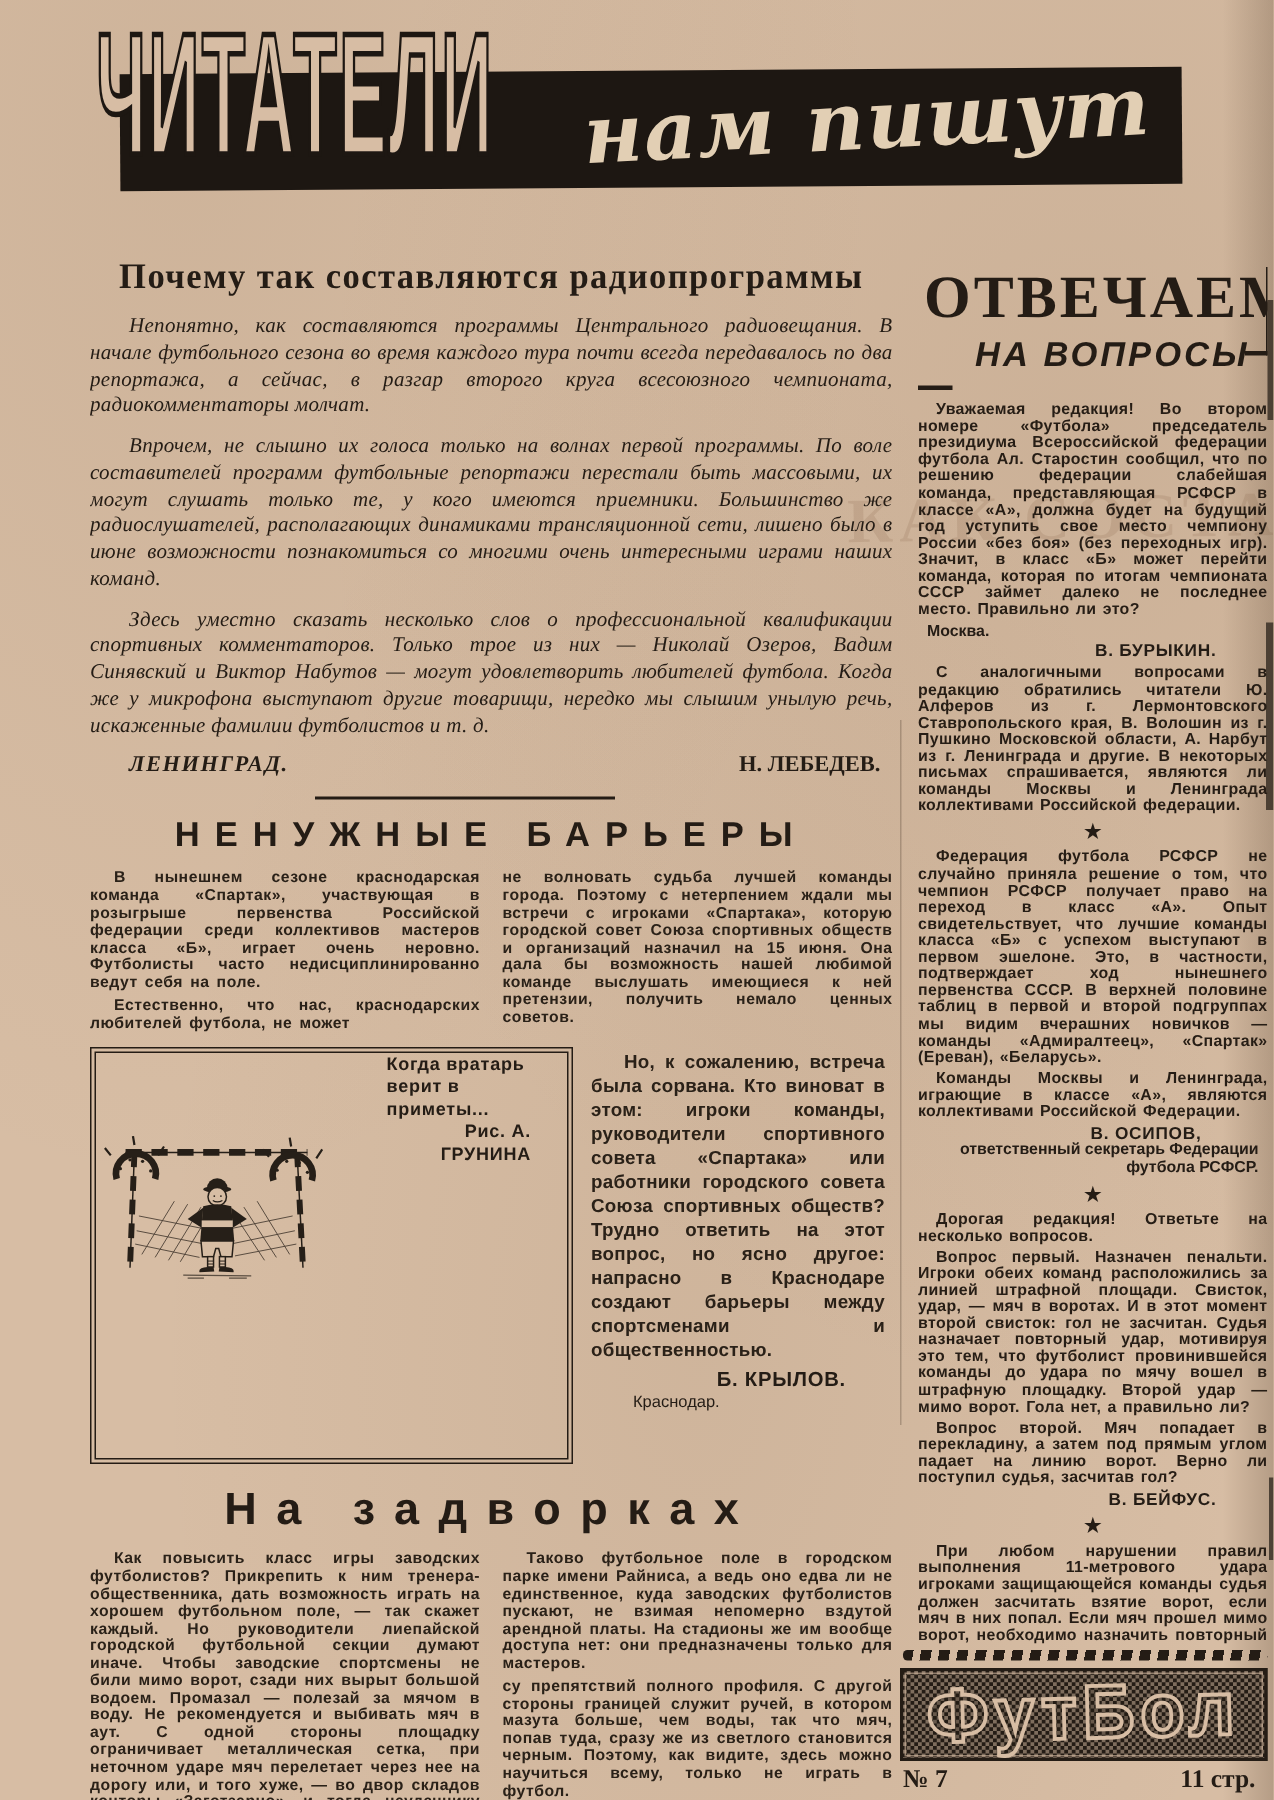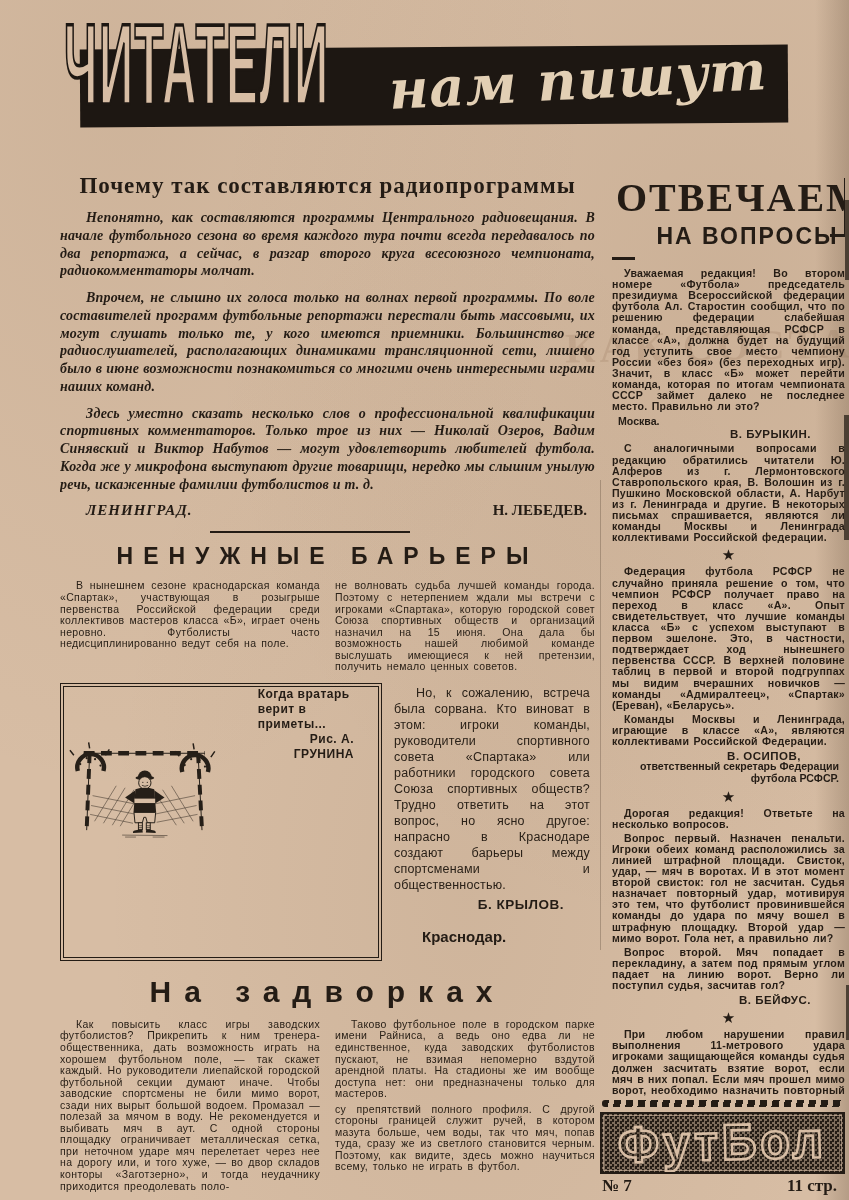--- a/index.html
+++ b/index.html
@@ -36,63 +36,63 @@
   .edge-mark{position:absolute;background:#2a211a;opacity:.75;}
   
   .col-left{position:absolute;left:60px;top:172px;width:535px;height:1028px;overflow:hidden;}
   .radio-title{
     margin:0 0 10px 0;text-align:center;
     font-family:"Liberation Serif", serif;font-weight:bold;font-size:24px;letter-spacing:1px;
     transform:scaleX(.96);transform-origin:center;
   }
   .radio-p{
     margin:0 0 9px 0;text-indent:26px;text-align:justify;
-    font-family:"Liberation Serif", serif;font-style:italic;font-weight:bold;
+    font-family:"Liberation Serif", serif;font-style:italic;font-weight:normal;
     font-size:14px;line-height:1.27;letter-spacing:.2px;
   }
   .sig-row{display:flex;justify-content:space-between;align-items:baseline;margin:2px 8px 0 26px;
     font-family:"Liberation Serif", serif;font-size:15px;font-weight:bold;}
   .sig-city{font-style:italic;letter-spacing:1px;}
   .rule-center{width:200px;border-top:2px solid #241c15;margin:12px auto 10px 150px;}
   .barriers-title{
     margin:4px 0 10px 0;text-align:center;font-weight:bold;font-size:23px;letter-spacing:10px;white-space:nowrap;
   }
   .cols{display:flex;gap:15px;}
   .colw{width:260px;}
   .body-p{
     margin:0 0 4px 0;text-indent:16px;text-align:justify;
-    font-weight:normal;font-size:10.5px;line-height:1.1;letter-spacing:.35px;word-spacing:1.5px;
+    font-weight:bold;font-size:10.5px;line-height:1.1;letter-spacing:.35px;word-spacing:1.5px;
     color:#2a2118;
   }
   .cartoon-row{display:flex;gap:12px;margin-top:6px;}
   .cartoon-box{
     width:322px;height:278px;border:4px double #241c15;box-sizing:border-box;
     display:flex;flex-direction:row;justify-content:flex-end;flex:none;
   }
   .cartoon-box svg{display:block;margin:2px auto 0;}
   .cartoon-caption{padding:0 10px 6px 36px;font-weight:bold;font-size:12px;line-height:1.25;letter-spacing:.5px;}
   .cartoon-credit{text-align:right;padding-right:14px;}
   .narrow-col{width:196px;padding-top:2px;}
   .narrow-col .body-p{font-size:12.5px;line-height:1.28;letter-spacing:.2px;}
   .sig-bold{font-weight:bold;font-size:13.5px;text-align:right;padding-right:26px;letter-spacing:.5px;}
-  .place-line{font-weight:bold;font-size:15px;padding-left:28px;margin-top:16px;}
+  .place-line{font-weight:normal;font-size:11px;padding-left:28px;margin-top:2px;}
   .backyards-title{
     margin:14px 0 10px 0;text-align:center;font-weight:bold;font-size:30px;letter-spacing:13px;white-space:nowrap;
   }
   
   .col-right{position:absolute;left:612px;top:172px;width:233px;height:926px;overflow:hidden;}
   .answers-head{position:relative;margin-bottom:10px;padding:2px 0 8px 0;}
   .ans-h1{display:flex;align-items:center;gap:4px;}
   .ans-h1 .dash{flex:1;border-top:4px solid #241c15;}
   .ans-h1 .dash.l{max-width:16px;}
   .ans-h1-text{
     font-family:"Liberation Serif", serif;font-weight:bold;font-size:40px;letter-spacing:2px;white-space:nowrap;
   }
   .ans-h2{
-    margin:2px 0 0 38px;font-weight:bold;font-size:23px;letter-spacing:2px;white-space:nowrap;text-align:center;
+    margin:2px 0 0 38px;font-style:italic;font-weight:bold;font-size:23px;letter-spacing:2px;white-space:nowrap;
   }
   .bracket-l{position:absolute;left:-6px;bottom:-2px;width:26px;height:34px;border-left:3px solid #241c15;border-bottom:3px solid #241c15;}
   .bracket-r{position:absolute;right:-2px;top:6px;width:14px;height:56px;border-right:3px solid #241c15;border-bottom:3px solid #241c15;}
   .ans-p{
     margin:0 0 3px 0;text-indent:12px;text-align:justify;
     font-weight:bold;font-size:10.6px;line-height:1.05;letter-spacing:.25px;word-spacing:1px;
     color:#261d15;
   }
   .ans-city{font-weight:bold;font-size:10.6px;text-indent:6px;}
   .ans-sig{font-weight:bold;font-size:11.5px;text-align:right;padding-right:34px;margin:1px 0 3px 0;letter-spacing:.5px;}
@@ -150,20 +150,21 @@
     </div>
   </section>
 
   <div class="rule-center"></div>
 
   <section>
     <h3 class="barriers-title">НЕНУЖНЫЕ БАРЬЕРЫ</h3>
     <div class="cols">
       <div class="colw">
         <p class="body-p">В нынешнем сезоне краснодарская команда «Спартак», участвующая в розыгрыше первенства Российской федерации среди коллективов мастеров класса «Б», играет очень неровно. Футболисты часто недисциплинированно ведут себя на поле.</p>
+        <p class="body-p">Естественно, что нас, краснодарских любителей футбола, не может</p>
       </div>
       <div class="colw">
         <p class="body-p" style="text-indent:0;">не волновать судьба лучшей команды города. Поэтому с нетерпением ждали мы встречи с игроками «Спартака», которую городской совет Союза спортивных обществ и организаций назначил на 15 июня. Она дала бы возможность нашей любимой команде выслушать имеющиеся к ней претензии, получить немало ценных советов.</p>
       </div>
     </div>
 
     <div class="cartoon-row">
       <figure class="cartoon-box" style="margin:0;">
         <svg width="310" height="200" viewBox="0 0 320 205">
           <g stroke="#261f18" fill="none">

